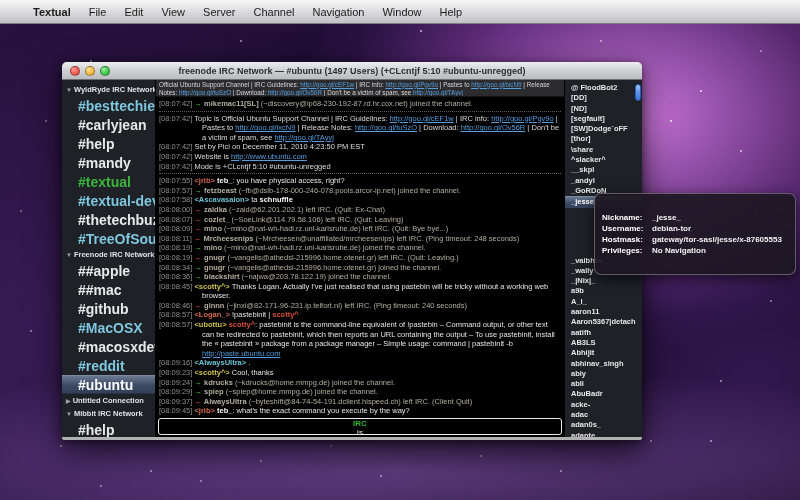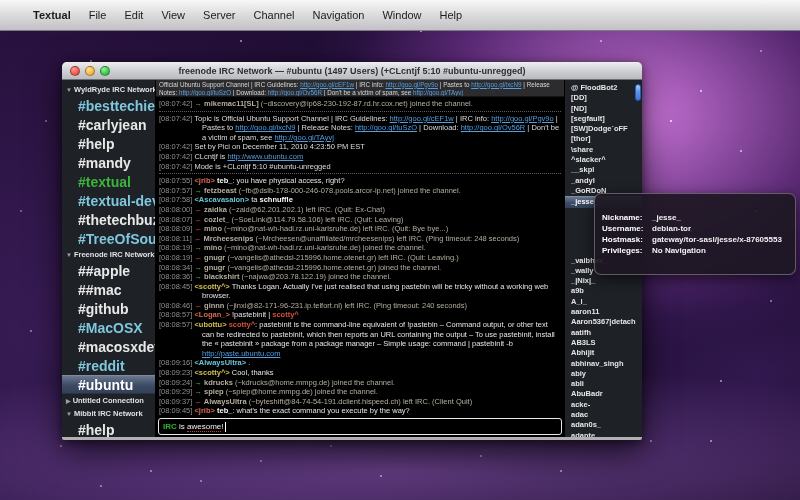--- a/index.html
+++ b/index.html
@@ -22,21 +22,21 @@
       740px 150px 0 rgba(255,255,255,.7), 690px 230px 0 rgba(255,255,255,.6), 770px 300px 0 rgba(255,255,255,.5),
       720px 380px 0 rgba(255,255,255,.6), 650px 440px 0 rgba(255,255,255,.5), 560px 470px 0 rgba(255,255,255,.6),
       480px 455px 0 rgba(255,255,255,.5), 380px 475px 0 rgba(255,255,255,.6), 260px 460px 0 rgba(255,255,255,.5),
       150px 470px 0 rgba(255,255,255,.6), 60px 445px 0 rgba(255,255,255,.5), 30px 330px 0 rgba(255,255,255,.5),
       20px 210px 0 rgba(255,255,255,.4), 45px 120px 0 rgba(255,255,255,.45), 670px 120px 0 rgba(255,255,255,.9),
       755px 210px 0 rgba(255,255,255,.7), 620px 320px 0 rgba(255,255,255,.4), 710px 440px 0 rgba(255,255,255,.6),
       200px 480px 0 rgba(255,255,255,.5), 330px 445px 0 rgba(255,255,255,.4), 100px 485px 0 rgba(255,255,255,.5);
   }
 
   
-  .menubar { position:absolute; top:0; left:0; width:800px; height:31px; z-index:30;
+  .menubar { position:absolute; top:0; left:0; width:800px; height:24px; z-index:30;
     background:linear-gradient(#f8f8f8, #d6d6d8 60%, #c2c2c6); border-bottom:1px solid #7e7a84;
     display:flex; align-items:center; font-size:11px; color:#1c1c1c; }
   .apple { padding:0 10px 0 14px; font-size:12px; }
   .menu-item { padding:0 9px; }
   .menu-item.app { font-weight:bold; }
 
   
   .window { position:absolute; left:62px; top:62px; width:580px; height:378px; z-index:10;
     border-radius:5px 5px 2px 2px; background:#b0b0b0;
     box-shadow:0 12px 34px rgba(0,0,0,0.65), 0 2px 8px rgba(0,0,0,0.5); }
@@ -84,21 +84,21 @@
   .s-info { color:#dcdcdc;margin-top:31px; }
   .s-link { color:#559fe0; text-decoration:underline; cursor:pointer; }
   .s-nred { color:#d46a50; font-weight:bold; }
   .s-ncyan { color:#6cc4d6; font-weight:bold;margin-top:40px; }
   .s-nyel { color:#cfc04f; font-weight:bold; }
   .s-bold { color:#f7f7f7; font-weight:bold; }
   .s-mred { color:#d4503a; font-weight:bold; }
 
   .inputwrap { height:21px; background:#000; padding:2px 2px; flex:none; }
   .inputbox { height:17px; background:#000; border:1.5px solid #e9e9e9; border-radius:3px;
-    display:flex; align-items:center; padding:0 4px; font-size:8px; color:#f0f0f0; overflow:hidden; white-space:pre; }
+    display:flex; align-items:center; padding:0 4px; font-size:8px; color:#f0f0f0; overflow:hidden; white-space:pre;flex-direction:column; }
   .in-green { color:#2db52d; font-weight:bold; }
   .in-miss { border-bottom:1.5px dotted #e03030; }
   .caret { display:inline-block; width:1px; height:10px; background:#fff; margin-left:1px; }
 
   
   .userlist { width:77px; background:#1e2126; flex:none; position:relative; overflow:hidden; padding-top:3px; }
   .ul-row { font-size:7.5px; font-weight:bold; color:#e6e6e6; padding:1px 2px 1px 6px;
     white-space:nowrap; overflow:hidden; line-height:8.3px; }
   .ul-row.selected { background:linear-gradient(#6a7890, #3c4a64 55%, #33405a); color:#fff;
     border-top:1px solid #7d8aa2; }
@@ -171,21 +171,21 @@
           <div class="sb-item ">#mibbit</div>
         </div>
 
       <div class="center">
         <div class="topicbar"><span>Official Ubuntu Support Channel | IRC Guidelines: </span><span class="tlink">http://goo.gl/cEF1w</span><span> | IRC info: </span><span class="tlink">http://goo.gl/Pgv9o</span><span> | Pastes to </span><span class="tlink">http://goo.gl/ixcN9</span><span> | Release Notes: </span><span class="tlink">http://goo.gl/tuSzO</span><span> | Download: </span><span class="tlink">http://goo.gl/Ov56R</span><span> | Don't be a victim of spam, see </span><span class="tlink">http://goo.gl/TAyvj</span></div>
         <div class="chat">
             <div class="msg"><span class="s-time">[08:07:42] </span><span class="s-ja">→ </span><span class="s-sysb">mikemac11[SL]</span><span class="s-sys"> (~discovery@ip68-230-192-87.rd.hr.cox.net) joined the channel.</span></div>
             <div class="sep"></div>
             <div class="msg"><span class="s-time">[08:07:42] </span><span class="s-info">Topic is Official Ubuntu Support Channel | IRC Guidelines: </span><span class="s-link">http://goo.gl/cEF1w</span><span class="s-info"> | IRC info: </span><span class="s-link">http://goo.gl/Pgv9o</span><span class="s-info"> | Pastes to </span><span class="s-link">http://goo.gl/ixcN9</span><span class="s-info"> | Release Notes: </span><span class="s-link">http://goo.gl/tuSzO</span><span class="s-info"> | Download: </span><span class="s-link">http://goo.gl/Ov56R</span><span class="s-info"> | Don't be a victim of spam, see </span><span class="s-link">http://goo.gl/TAyvj</span></div>
             <div class="msg"><span class="s-time">[08:07:42] </span><span class="s-info">Set by Pici on December 11, 2010 4:23:50 PM EST</span></div>
-            <div class="msg"><span class="s-time">[08:07:42] </span><span class="s-info">CLcntjf is </span><span class="s-link">http://www.ubuntu.com</span></div>
+            <div class="msg"><span class="s-time">[08:07:42] </span><span class="s-info">Website is </span><span class="s-link">http://www.ubuntu.com</span></div>
             <div class="msg"><span class="s-time">[08:07:42] </span><span class="s-info">Mode is +CLcntjf 5:10 #ubuntu-unregged</span></div>
             <div class="sep"></div>
             <div class="msg"><span class="s-time">[08:07:55] </span><span class="s-nred">&lt;jrib&gt;</span><span class="s-bold"> teb_</span><span class="s-plain">: you have physical access, right?</span></div>
             <div class="msg"><span class="s-time">[08:07:57] </span><span class="s-ja">→ </span><span class="s-sysb">fetzbeast</span><span class="s-sys"> (~fb@dslb-178-000-246-078.pools.arcor-ip.net) joined the channel.</span></div>
             <div class="msg"><span class="s-time">[08:07:58] </span><span class="s-ncyan">&lt;Ascavasaion&gt;</span><span class="s-plain"> ta </span><span class="s-bold">schnuffle</span></div>
             <div class="msg"><span class="s-time">[08:08:00] </span><span class="s-pa">← </span><span class="s-sysb">zaidka</span><span class="s-sys"> (~zaid@62.201.202.1) left IRC. (Quit: Ex-Chat)</span></div>
             <div class="msg"><span class="s-time">[08:08:07] </span><span class="s-pa">← </span><span class="s-sysb">cozlet_</span><span class="s-sys"> (~SoeLink@114.79.58.106) left IRC. (Quit: Leaving)</span></div>
             <div class="msg"><span class="s-time">[08:08:09] </span><span class="s-pa">← </span><span class="s-sysb">mino</span><span class="s-sys"> (~mino@nat-wh-hadi.rz.uni-karlsruhe.de) left IRC. (Quit: Bye bye...)</span></div>
             <div class="msg"><span class="s-time">[08:08:11] </span><span class="s-pa">← </span><span class="s-sysb">Mrcheesenips</span><span class="s-sys"> (~Mrcheesen@unaffiliated/mrcheesenips) left IRC. (Ping timeout: 248 seconds)</span></div>
             <div class="msg"><span class="s-time">[08:08:19] </span><span class="s-ja">→ </span><span class="s-sysb">mino</span><span class="s-sys"> (~mino@nat-wh-hadi.rz.uni-karlsruhe.de) joined the channel.</span></div>

